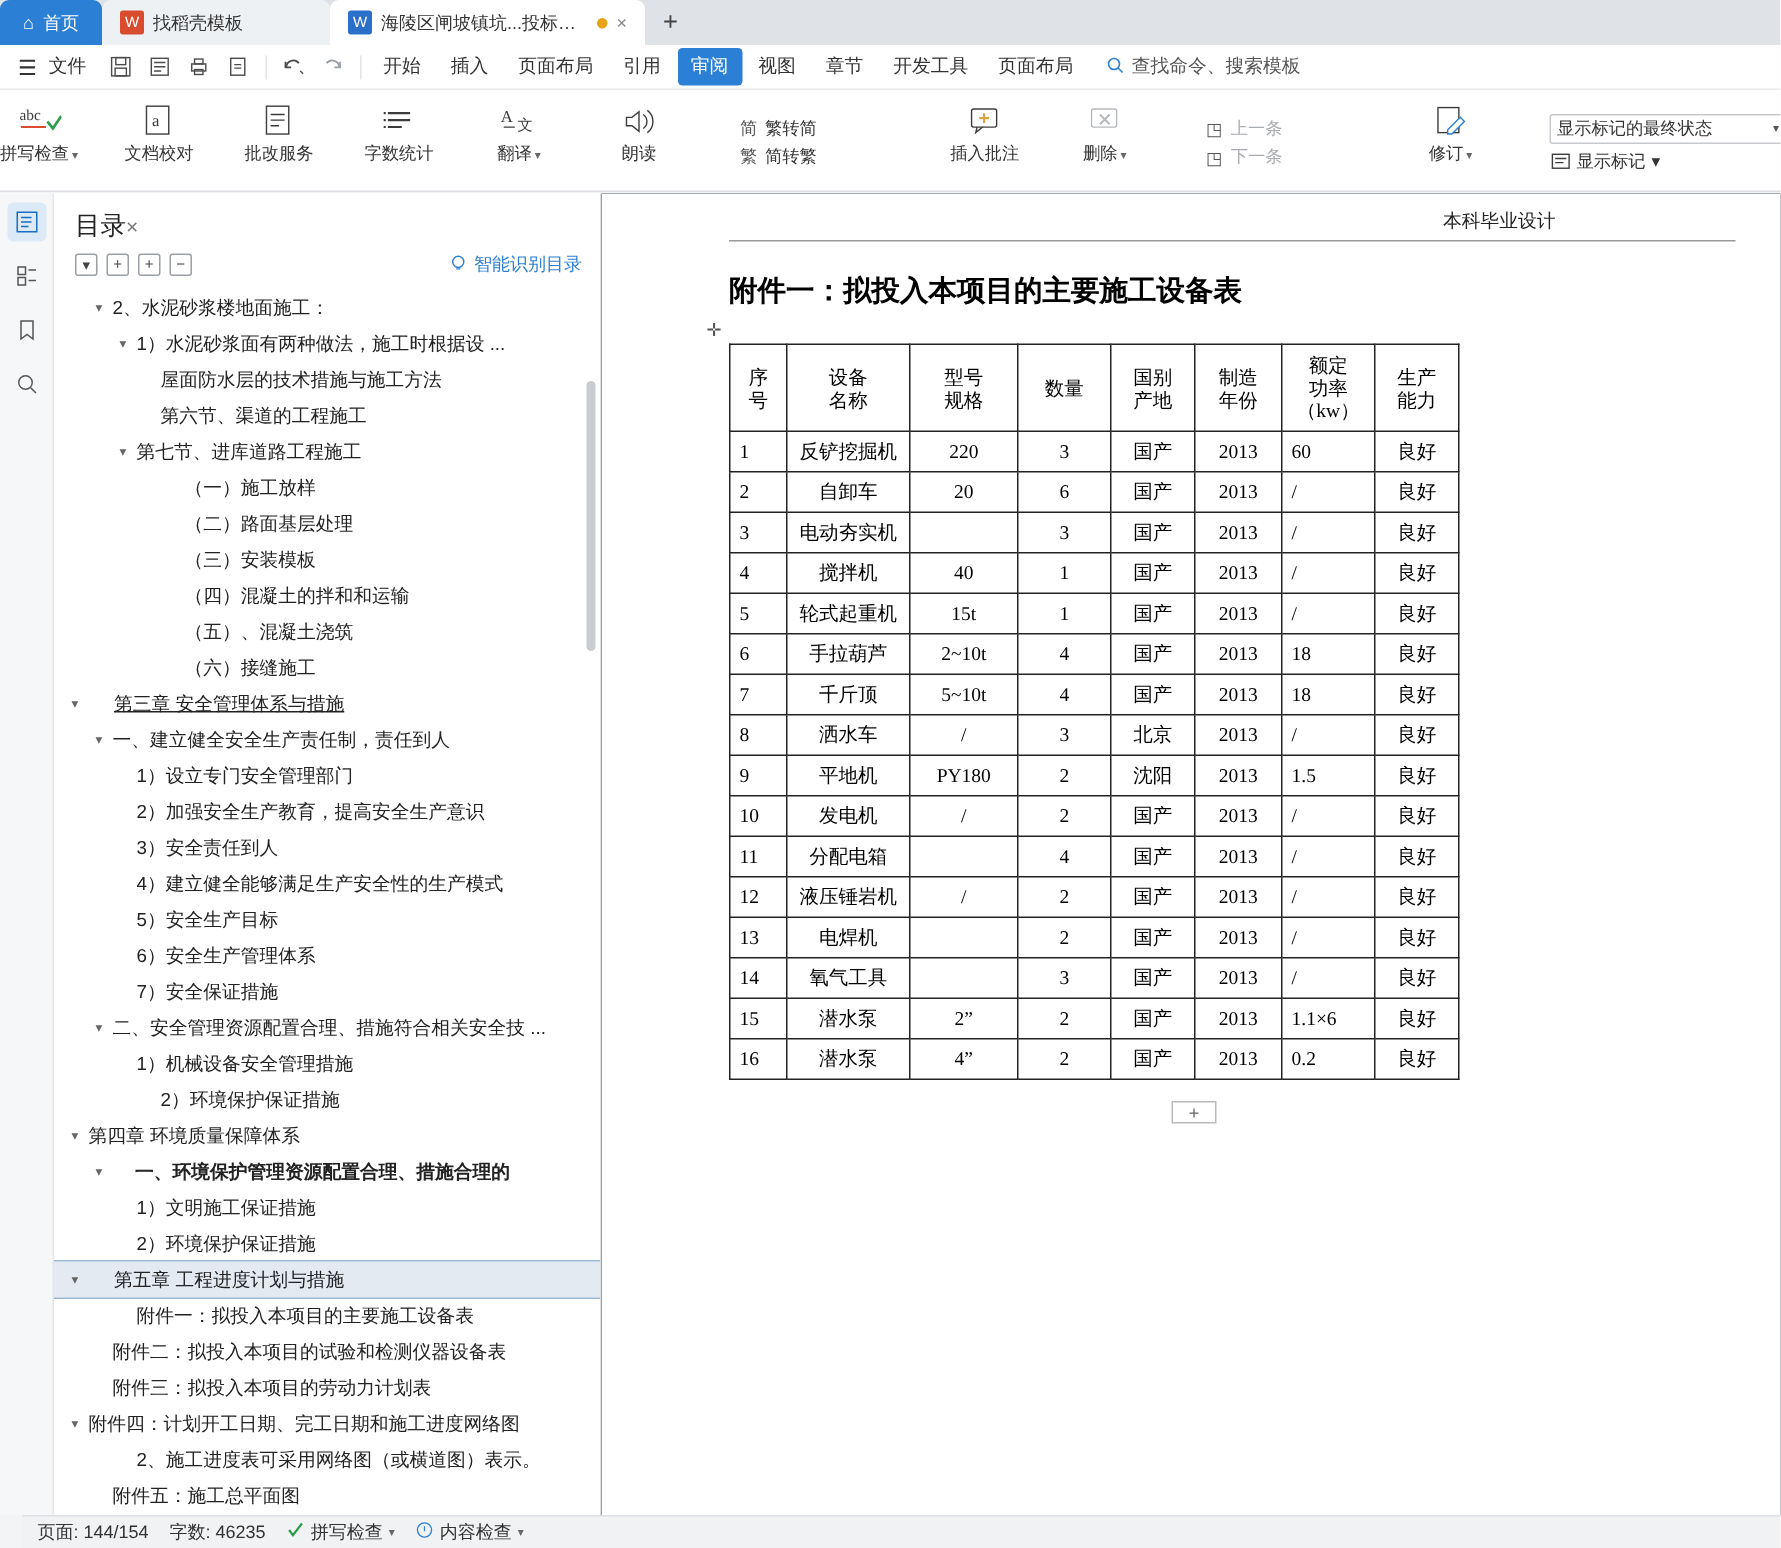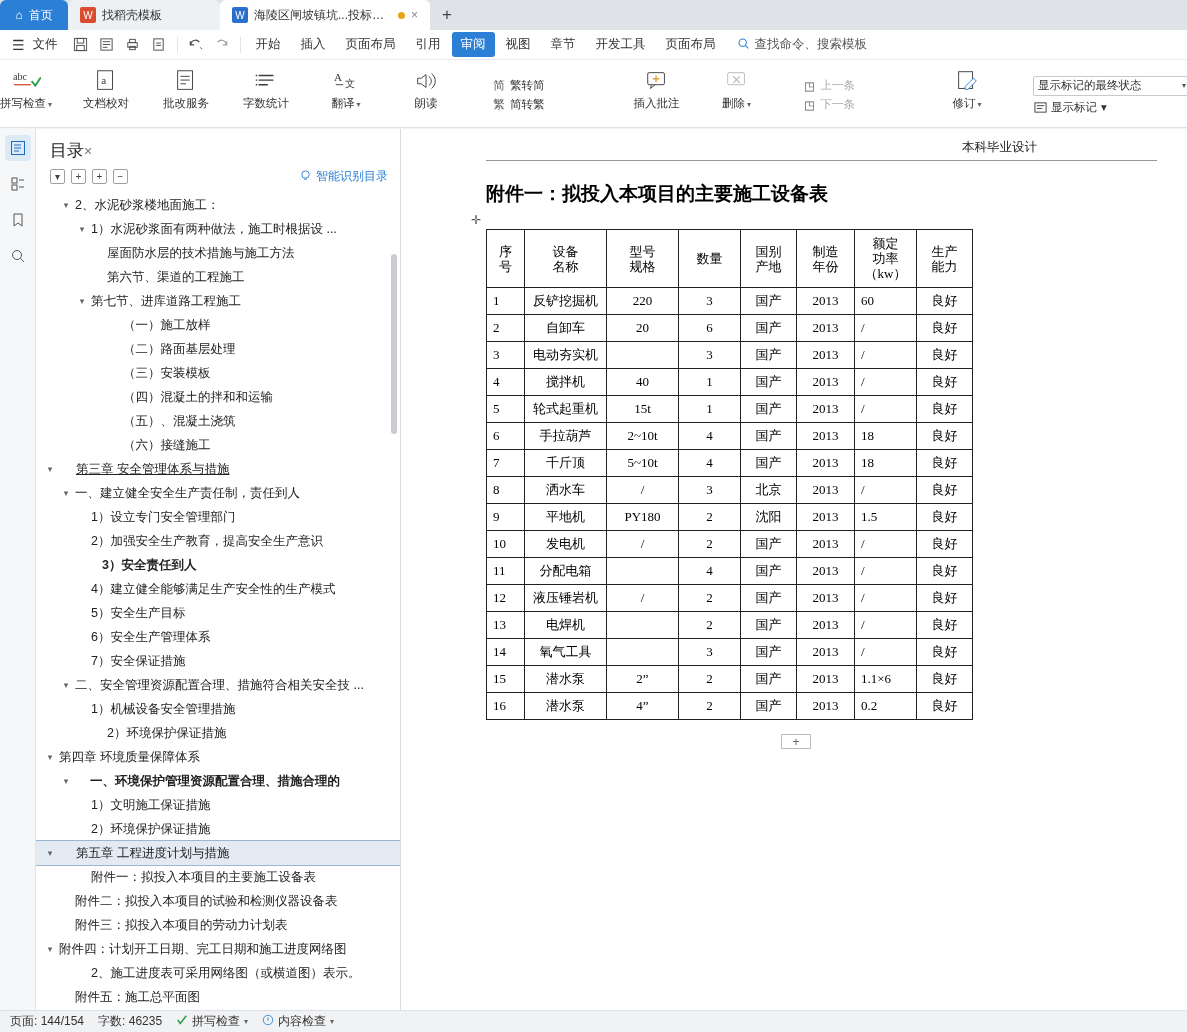--- a/index.html
+++ b/index.html
@@ -131,21 +131,21 @@
   table.eq th.c3, table.eq td.c3 { width: 62px; }
   table.eq th.c4, table.eq td.c4 { width: 56px; }
   table.eq th.c5, table.eq td.c5 { width: 58px; }
   table.eq th.c6, table.eq td.c6 { width: 62px; }
   table.eq th.c7, table.eq td.c7 { width: 56px; }
   table.eq td.lft { text-align: left; padding-left: 6px; }
   .hcell { line-height: 15px; }
 
   
   .status {
-    position: absolute; bottom: 0; left: 0; right: 0; height: 22px;
+    position: absolute; bottom: 0; left: 15px; right: 0; height: 22px;
     background: #f1f2f4; border-top: 1px solid #dcdfe3;
     display: flex; align-items: center; gap: 14px; padding: 0 10px;
     font-size: 12px; color: #333;
   }
   .status .si { display: flex; align-items: center; gap: 4px; white-space: nowrap; }
   .status .caret { font-size: 8px; color: #666; }
 </style>
 </head>
 <body>
 
@@ -551,21 +551,21 @@
           <div class="toc-item">
             <span class="tw" style="margin-left: 40px;"></span>
             <span style="margin-left: 3px;">1）设立专门安全管理部门</span>
           </div>
           <div class="toc-item">
             <span class="tw" style="margin-left: 40px;"></span>
             <span style="margin-left: 3px;">2）加强安全生产教育，提高安全生产意识</span>
           </div>
           <div class="toc-item">
             <span class="tw" style="margin-left: 40px;"></span>
-            <span style="margin-left: 14px; font-weight: bold;">3）安全责任到人</span>
+            <span style="margin-left: 3px;">3）安全责任到人</span>
           </div>
           <div class="toc-item">
             <span class="tw" style="margin-left: 40px;"></span>
             <span style="margin-left: 3px;">4）建立健全能够满足生产安全性的生产模式</span>
           </div>
           <div class="toc-item">
             <span class="tw" style="margin-left: 40px;"></span>
             <span style="margin-left: 3px;">5）安全生产目标</span>
           </div>
           <div class="toc-item">

